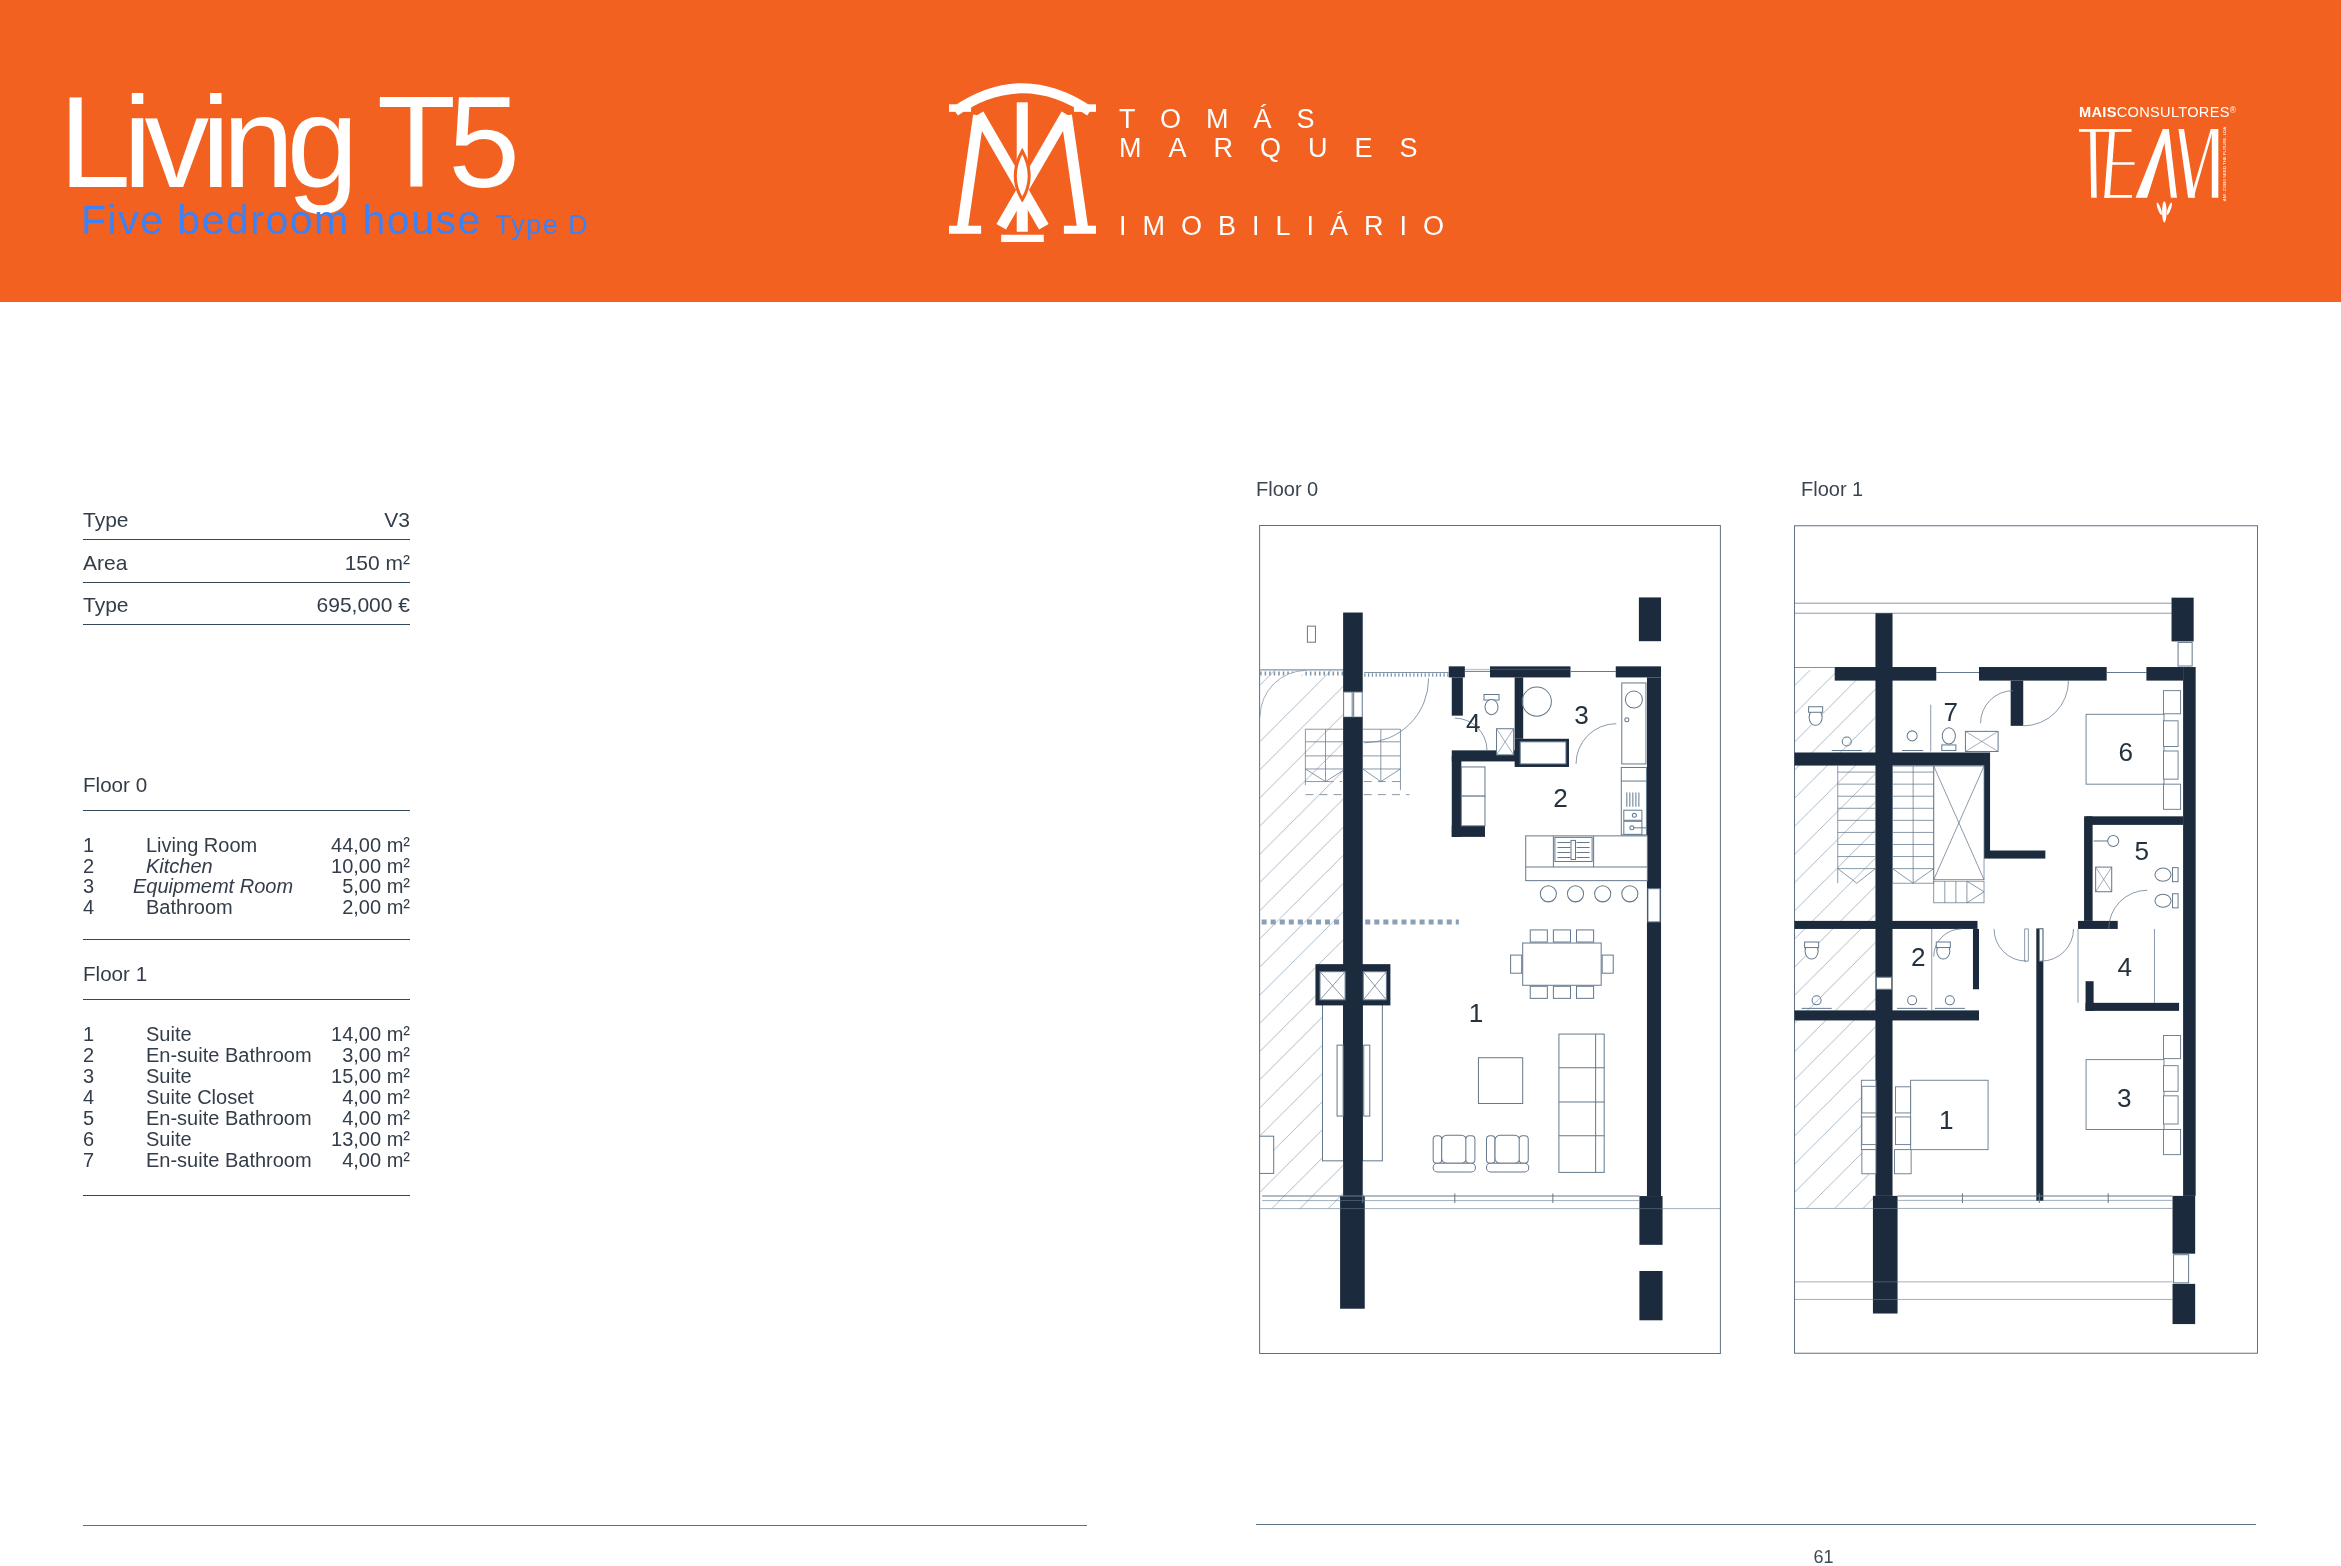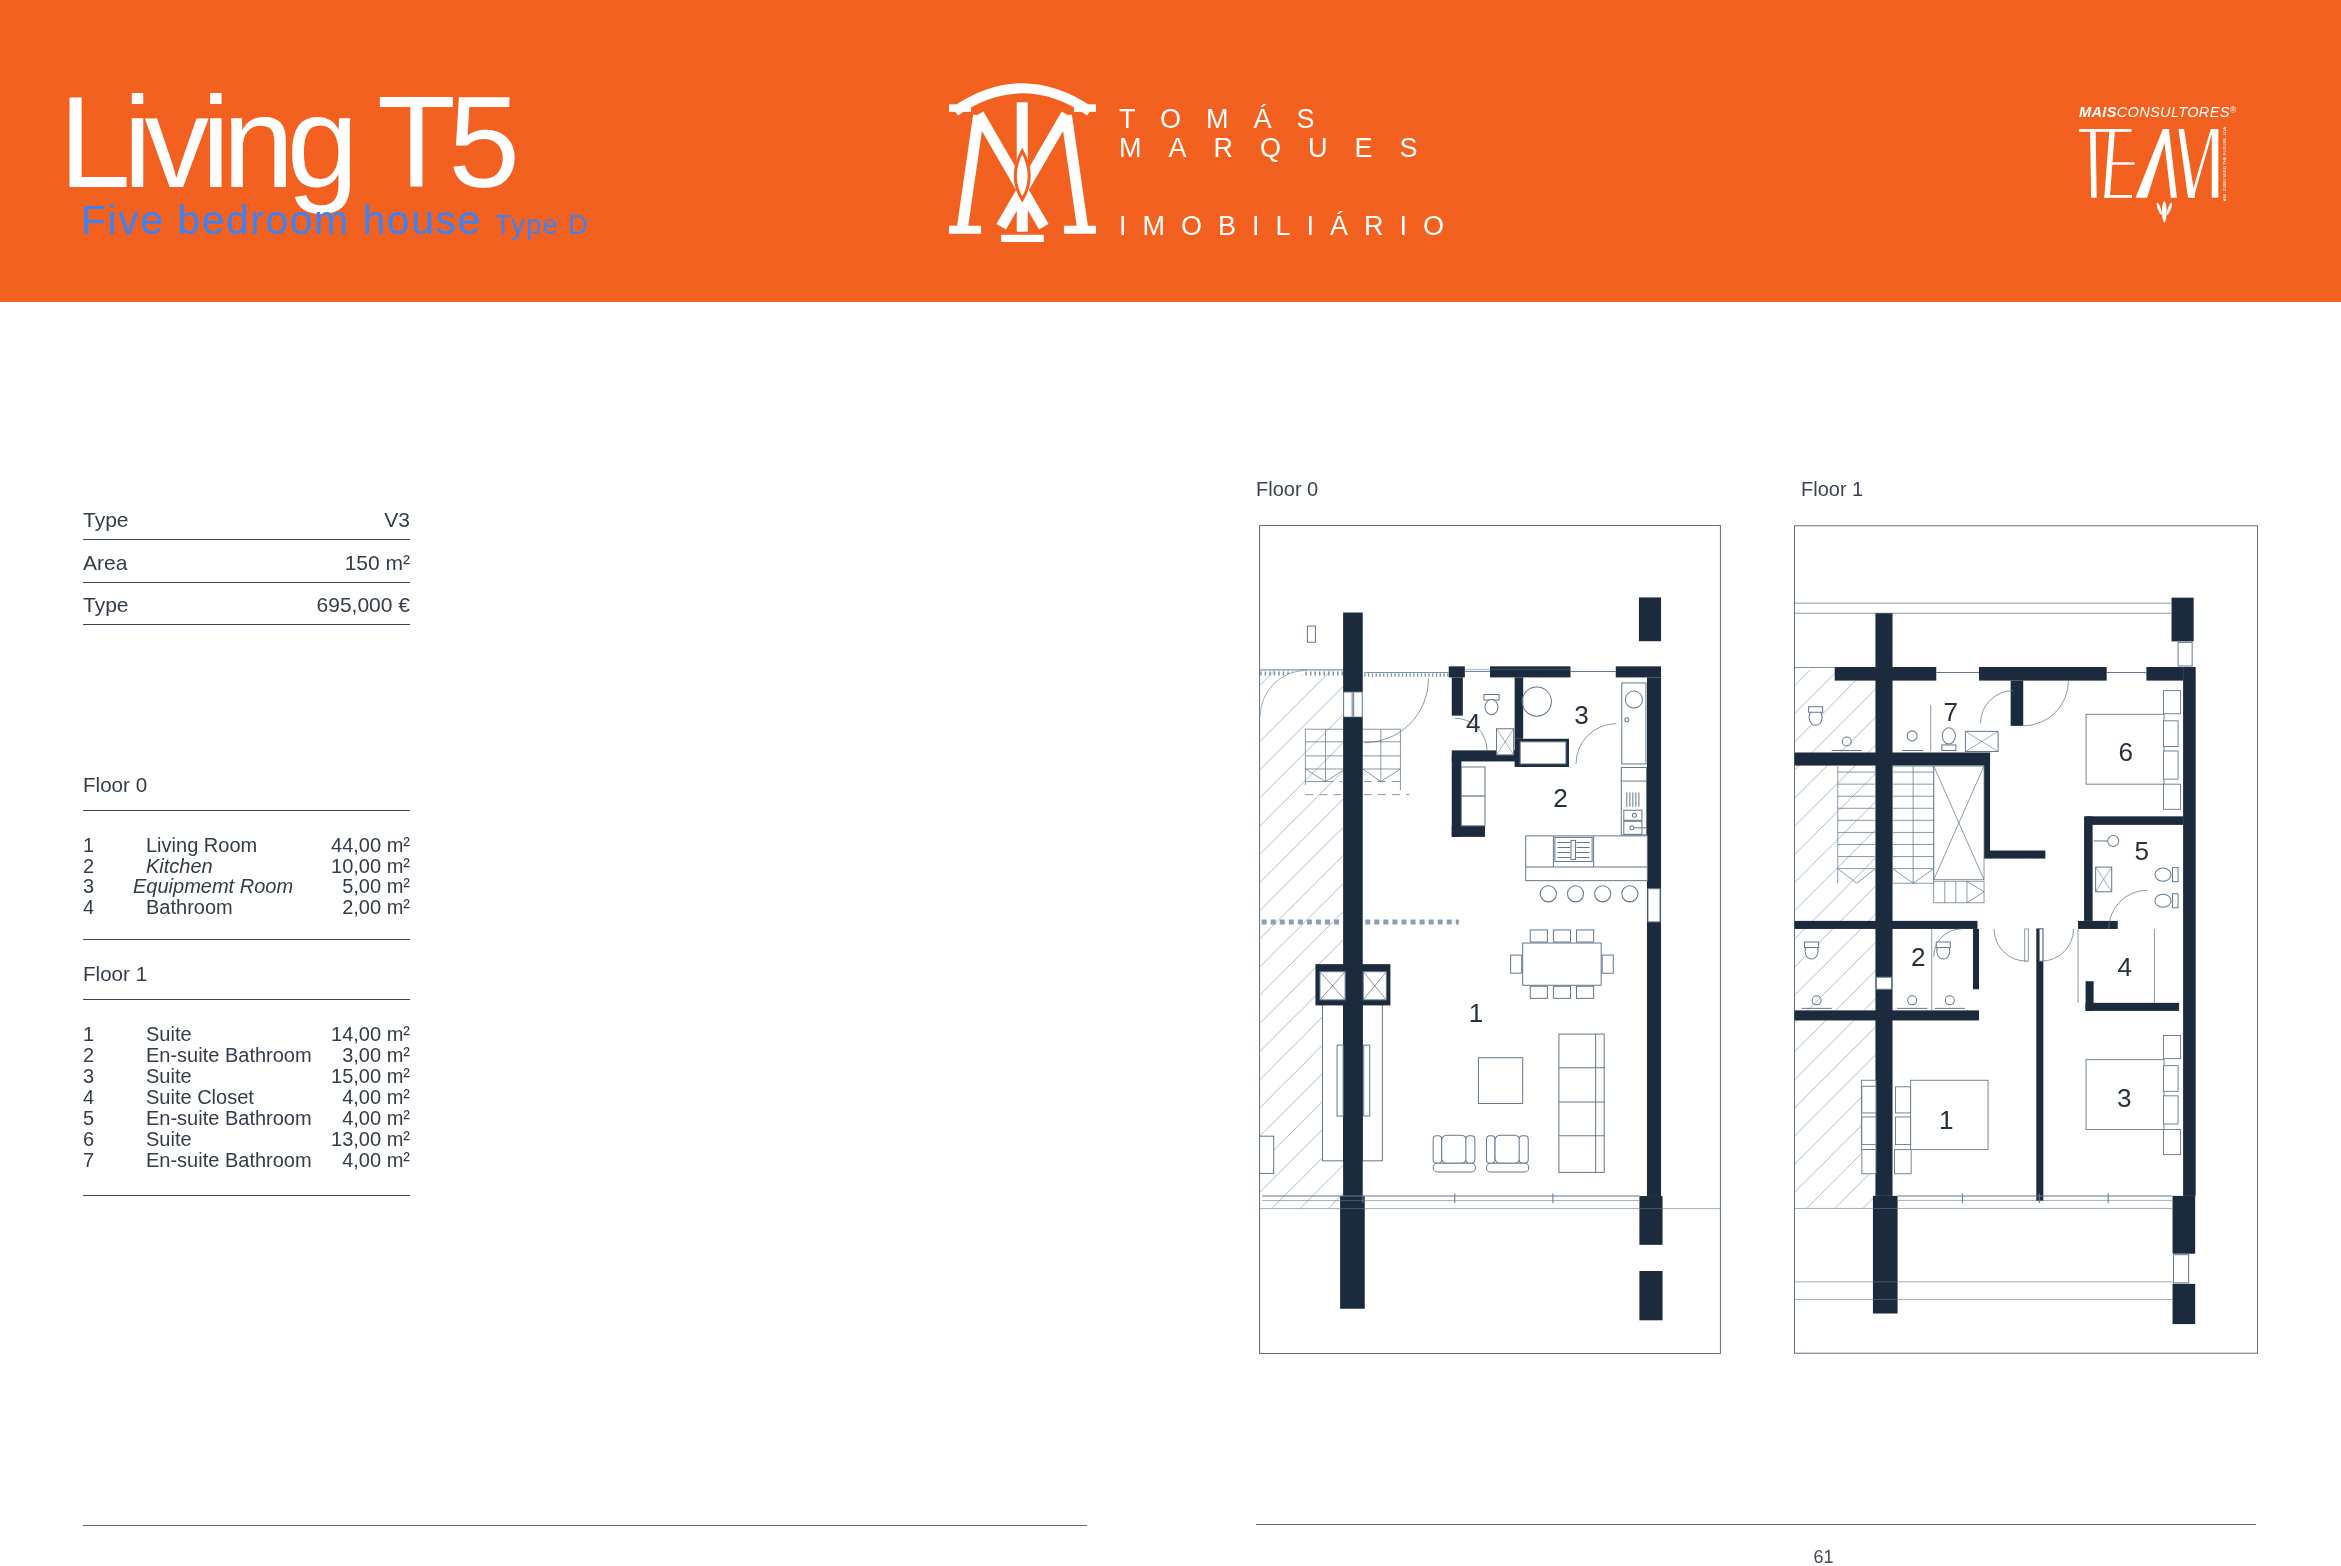--- a/index.html
+++ b/index.html
@@ -37,21 +37,21 @@
     <rect x="135" y="58" width="22" height="258"></rect>
     <rect x="104" y="322" width="85" height="16"></rect>
     <path d="M146 155 C128 188 128 222 146 252 C164 222 164 188 146 155 Z" stroke="#f26120" stroke-width="6"></path>
   </g>
 </svg>
 
 <div class="abs" style="left:1119px;top:106px;font-size:27px;letter-spacing:25px;color:#fff;">TOMÁS</div>
 <div class="abs" style="left:1119px;top:135px;font-size:27px;letter-spacing:27px;color:#fff;">MARQUES</div>
 <div class="abs" style="left:1119px;top:174px;font-size:27px;letter-spacing:16px;color:#fff;margin-top:39px;">IMOBILIÁRIO</div>
 
-<div class="abs" style="left:2079px;top:105px;font-size:14.6px;letter-spacing:0.3px;color:#fff;font-style:italic;"><b>MAIS</b>CONSULTORES<span style="font-size:8.6px;vertical-align:4px;">®</span></div>
+<div class="abs" style="left:2079px;top:105px;font-size:14.6px;letter-spacing:0.3px;color:#fff;"><b>MAIS</b>CONSULTORES<span style="font-size:8.6px;vertical-align:4px;">®</span></div>
 
 <svg class="abs" style="left:2076px;top:126px;" width="159" height="101" viewBox="0 0 315 200">
   <g fill="#ffffff">
     <rect x="6" y="6" width="77" height="5.5"></rect>
     <polygon points="28,11 39,11 41,142 30,142"></polygon>
     <polygon points="66,11 77,11 67,142 56,142"></polygon>
     <polygon points="66,6 110,6 110,11.5 66,11.5"></polygon>
     <polygon points="62,72 116,72 116,76.5 61,76.5"></polygon>
     <polygon points="57,136.5 111,136.5 111,142 56,142"></polygon>
     <polygon points="172,6 184,6 141,142 118,142"></polygon>

